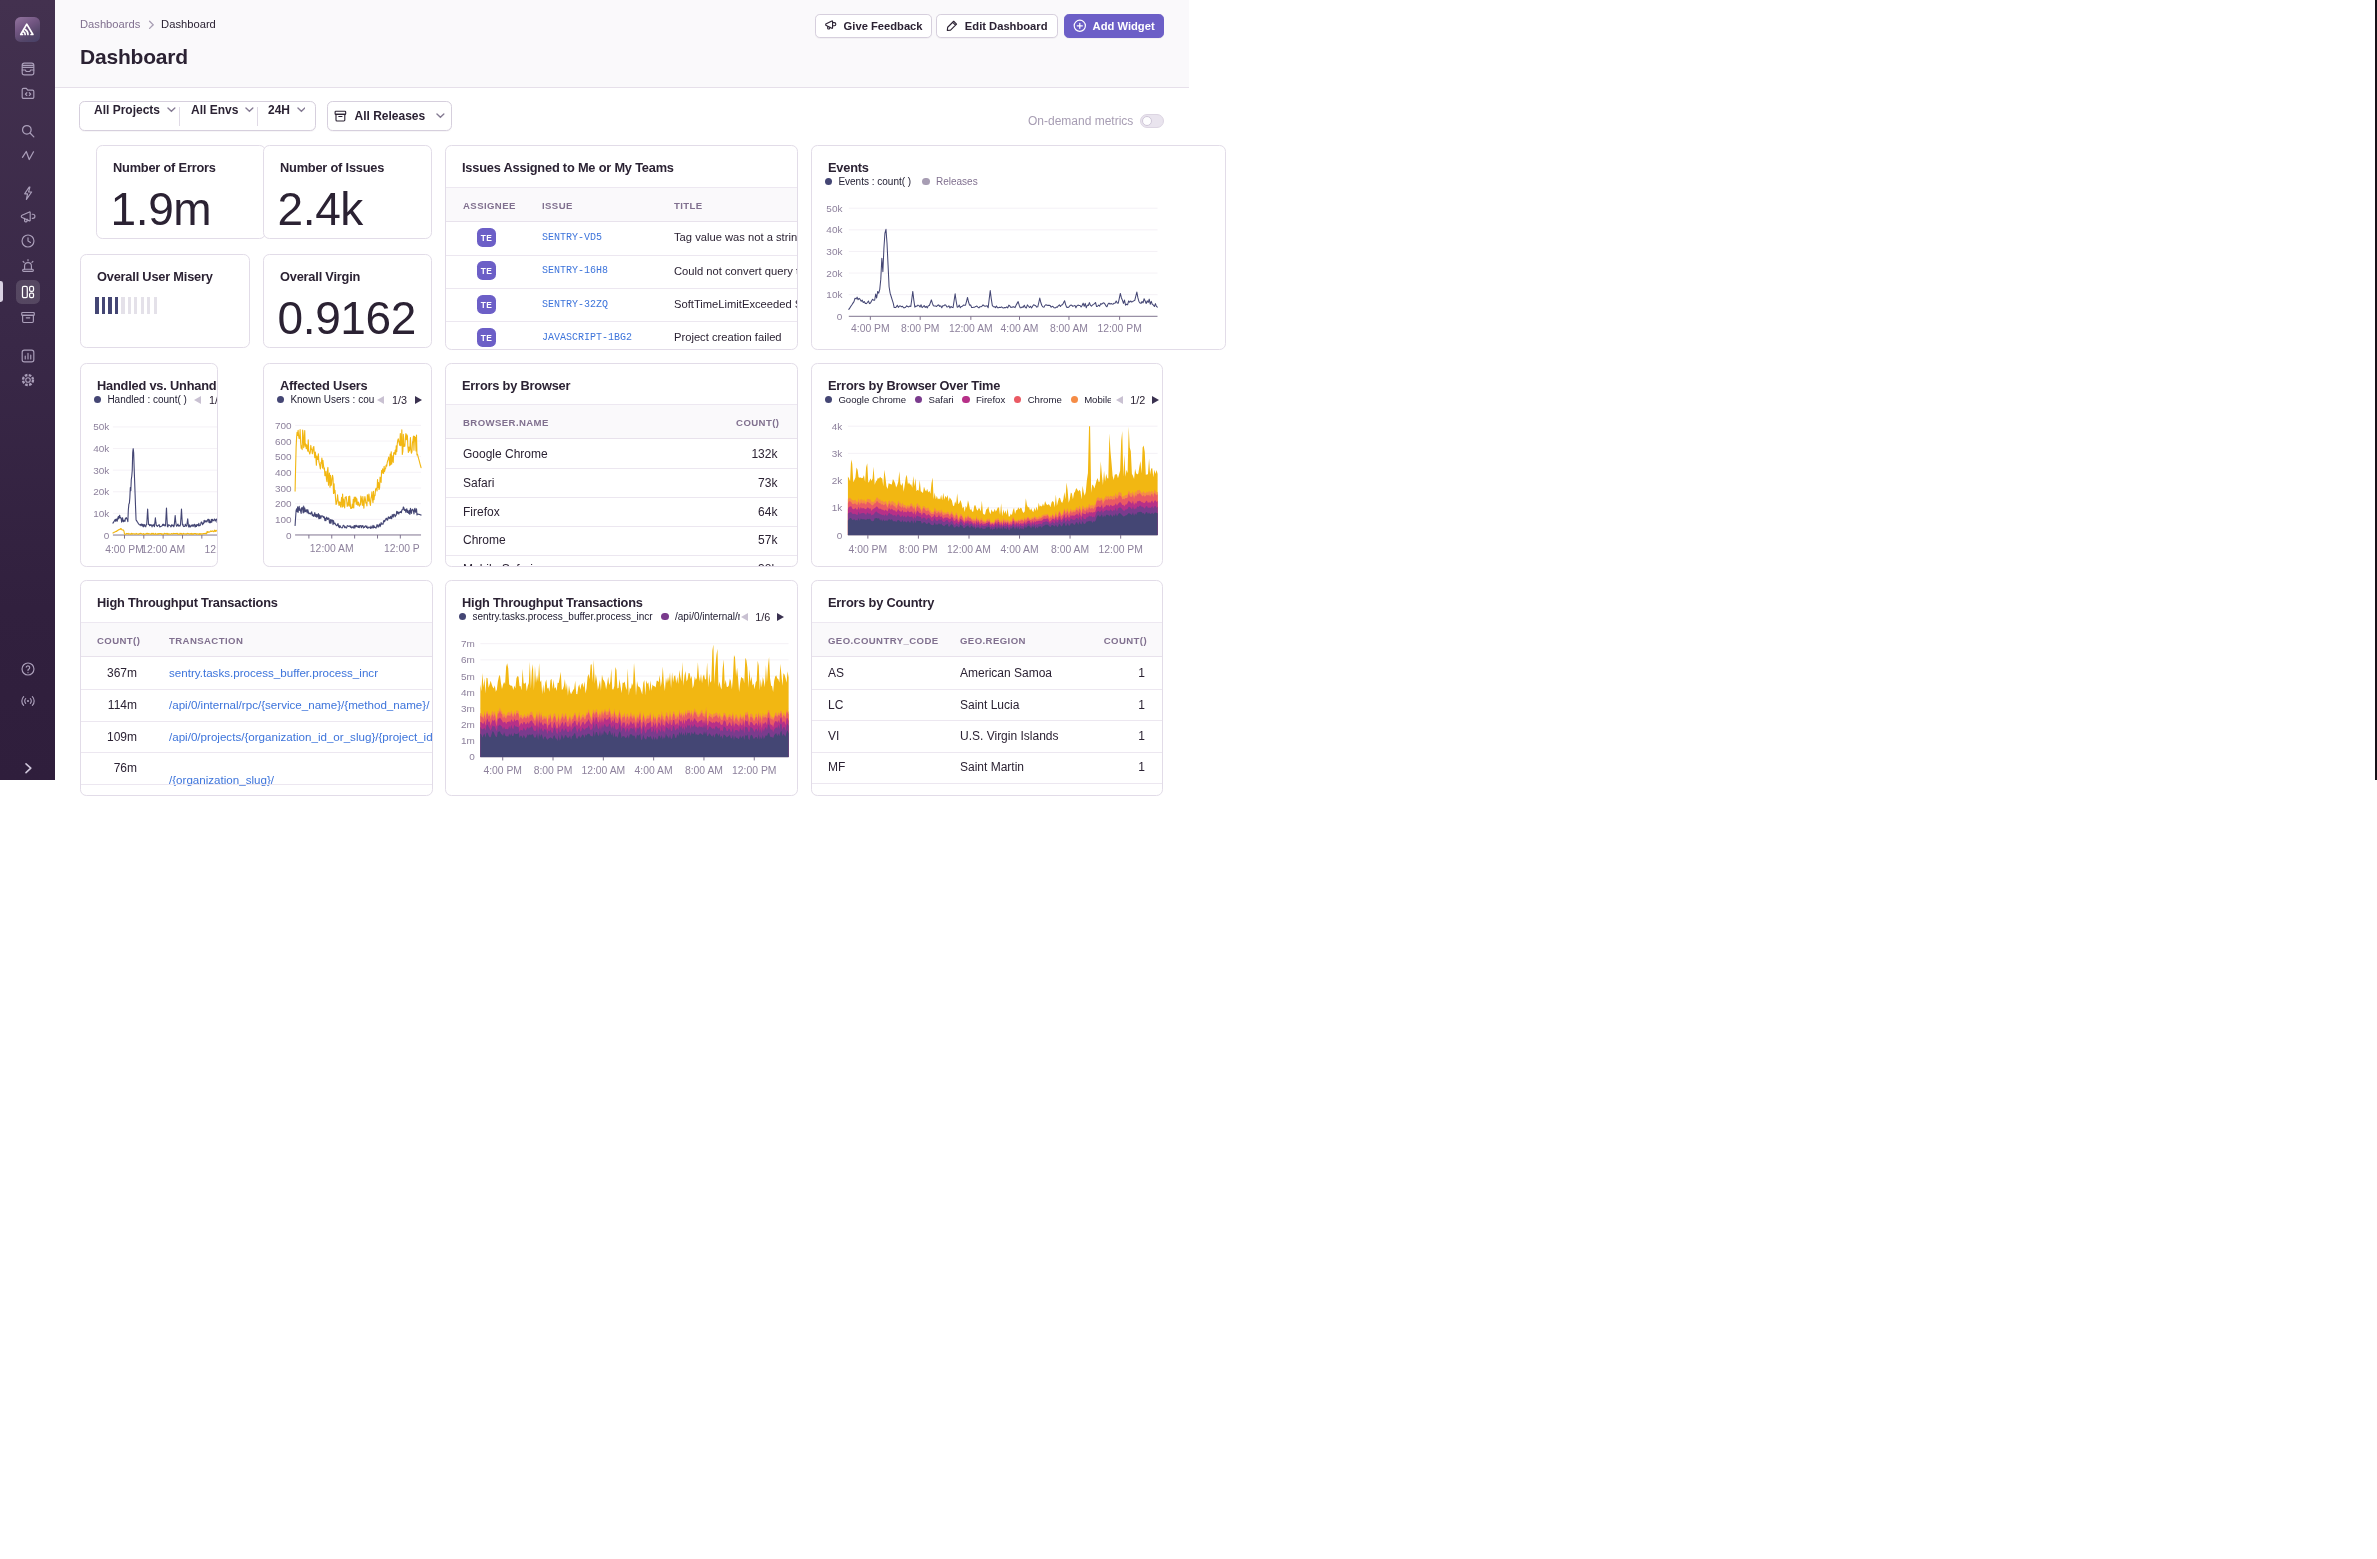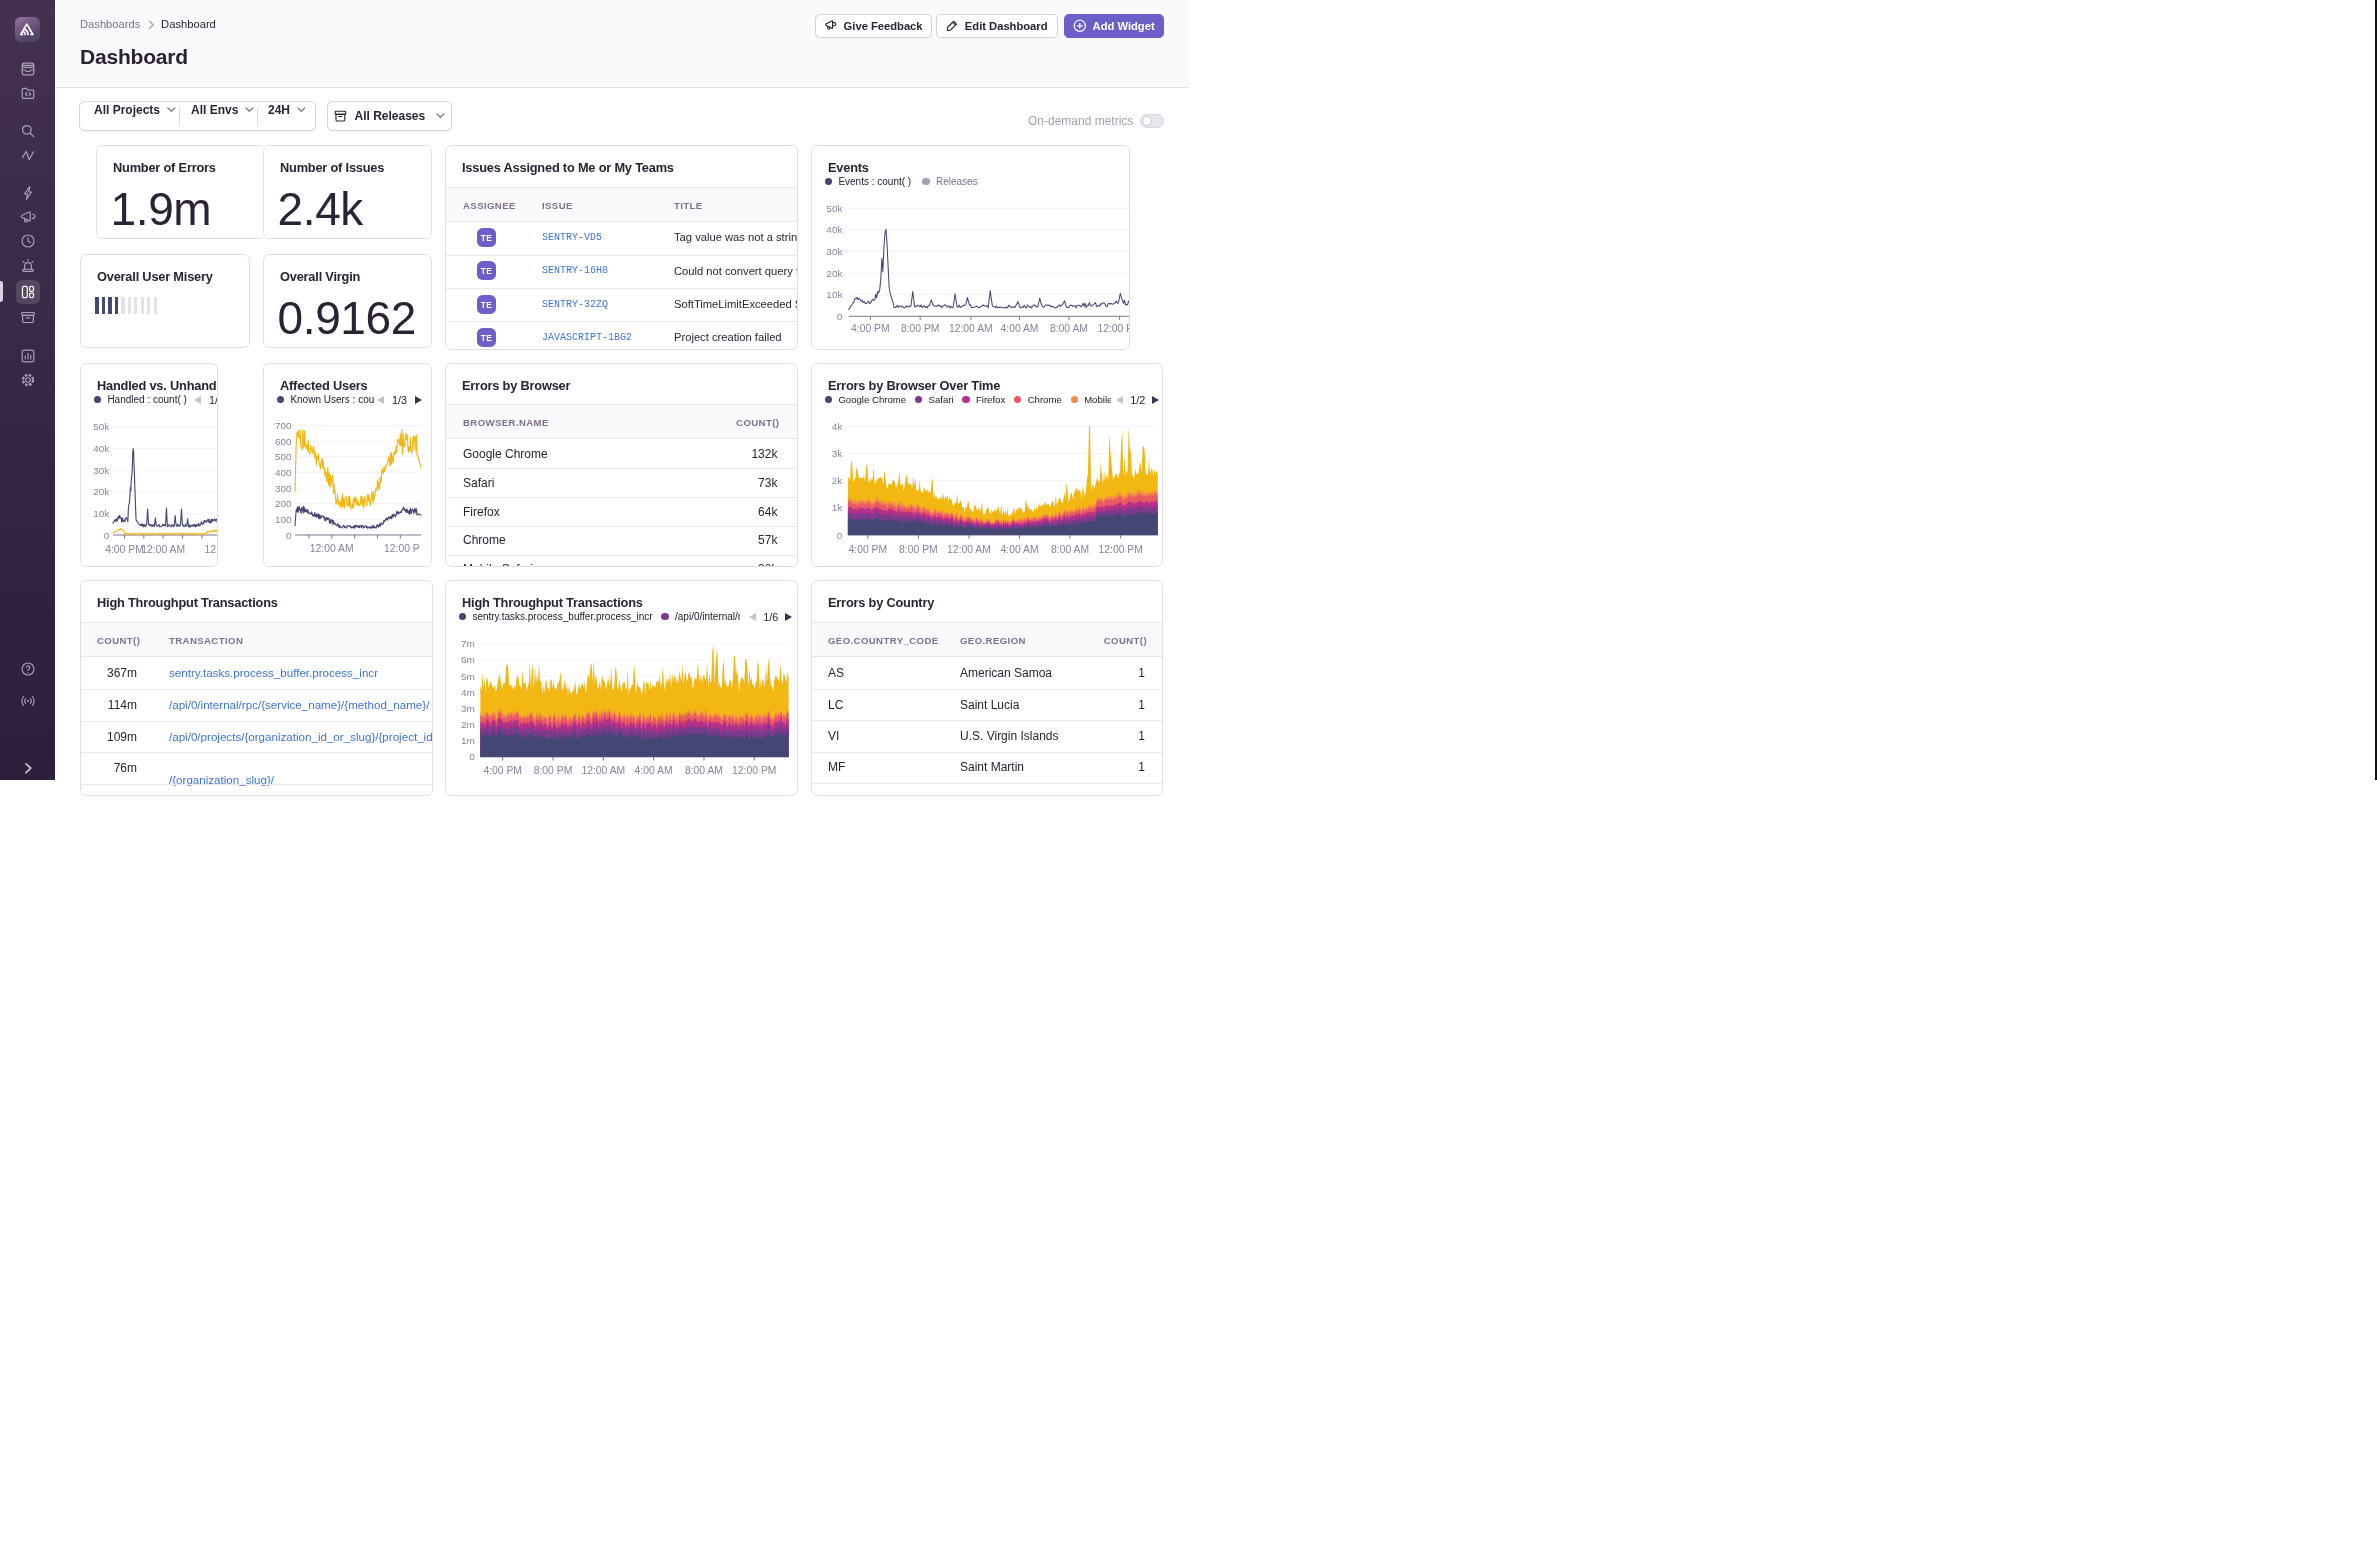--- a/index.html
+++ b/index.html
@@ -196,21 +196,21 @@
   <div class="rowline" style="left:0;top:142px;width:353px;"></div>
   <div class="abs" style="left:31px;top:149px;width:19px;height:19px;border-radius:5.6px;background:#6c5fc7;color:#fff;font-size:8.4px;font-weight:700;display:flex;align-items:center;justify-content:center;letter-spacing:0.4px;">TE</div>
   <div class="tmono" style="left:96px;top:153px;">SENTRY-32ZQ</div>
   <div class="tcell" style="left:228px;top:152px;font-size:11.2px;">SoftTimeLimitExceeded S</div>
   <div class="rowline" style="left:0;top:175px;width:353px;"></div>
   <div class="abs" style="left:31px;top:182px;width:19px;height:19px;border-radius:5.6px;background:#6c5fc7;color:#fff;font-size:8.4px;font-weight:700;display:flex;align-items:center;justify-content:center;letter-spacing:0.4px;">TE</div>
   <div class="tmono" style="left:96px;top:186px;">JAVASCRIPT-1BG2</div>
   <div class="tcell" style="left:228px;top:185px;font-size:11.2px;">Project creation failed</div>
 </div>
 
-<div class="card" style="left:811px;top:145px;width:319px;height:205px;">
+<div class="card" style="left:811px;top:145px;width:415px;height:205px;">
   <div class="ctitle">Events</div>
   <div class="legend" style="left:12.8px;top:30px;">
     <span class="ldot" style="background:#444674;"></span>
       <span>Events : count( )</span>
     <span class="ldot" style="background:#a79db3;margin-left:11.2px;"></span>
       <span style="color:#80708f;">Releases</span>
   </div>
   <svg class="abs" style="left:0;top:0;" width="352" height="205" viewBox="0 0 441 257">
       <text x="38" y="218" text-anchor="end" class="axt" font-size="12.5">0</text>
       <line x1="46" y1="186.4" x2="433" y2="186.4" stroke="#f1eef4" stroke-width="1"></line>
@@ -432,21 +432,21 @@
 </div>
 
 <div class="card" style="left:445px;top:580px;width:353px;height:216px;">
   <div class="ctitle">High Throughput Transactions</div>
   <div class="legend" style="left:12.8px;top:30px;width:281px;">
     <span class="ldot" style="background:#444674;"></span>
       <span>sentry.tasks.process_buffer.process_incr</span>
     <span class="ldot" style="background:#7a3b8d;margin-left:8.8px;"></span>
       <span>/api/0/internal/r</span>
   </div>
-  <div class="pag" style="left:303px;top:30px;">
+  <div class="pag" style="left:295px;top:30px;">
       <span class="tri-l"></span>
       <span style="margin:0 7.2px;">1/6</span>
       <span class="tri-r"></span>
     </div>
   <svg class="abs" style="left:0;top:0;" width="353" height="216" viewBox="0 0 442 270">
       <text x="36" y="224.5" text-anchor="end" class="axt" font-size="12.5">0</text>
       <line x1="43" y1="199.8" x2="429" y2="199.8" stroke="#f1eef4" stroke-width="1"></line>
       <text x="36" y="204.2" text-anchor="end" class="axt" font-size="12.5">1m</text>
       <line x1="43" y1="179.5" x2="429" y2="179.5" stroke="#f1eef4" stroke-width="1"></line>
       <text x="36" y="184" text-anchor="end" class="axt" font-size="12.5">2m</text>

